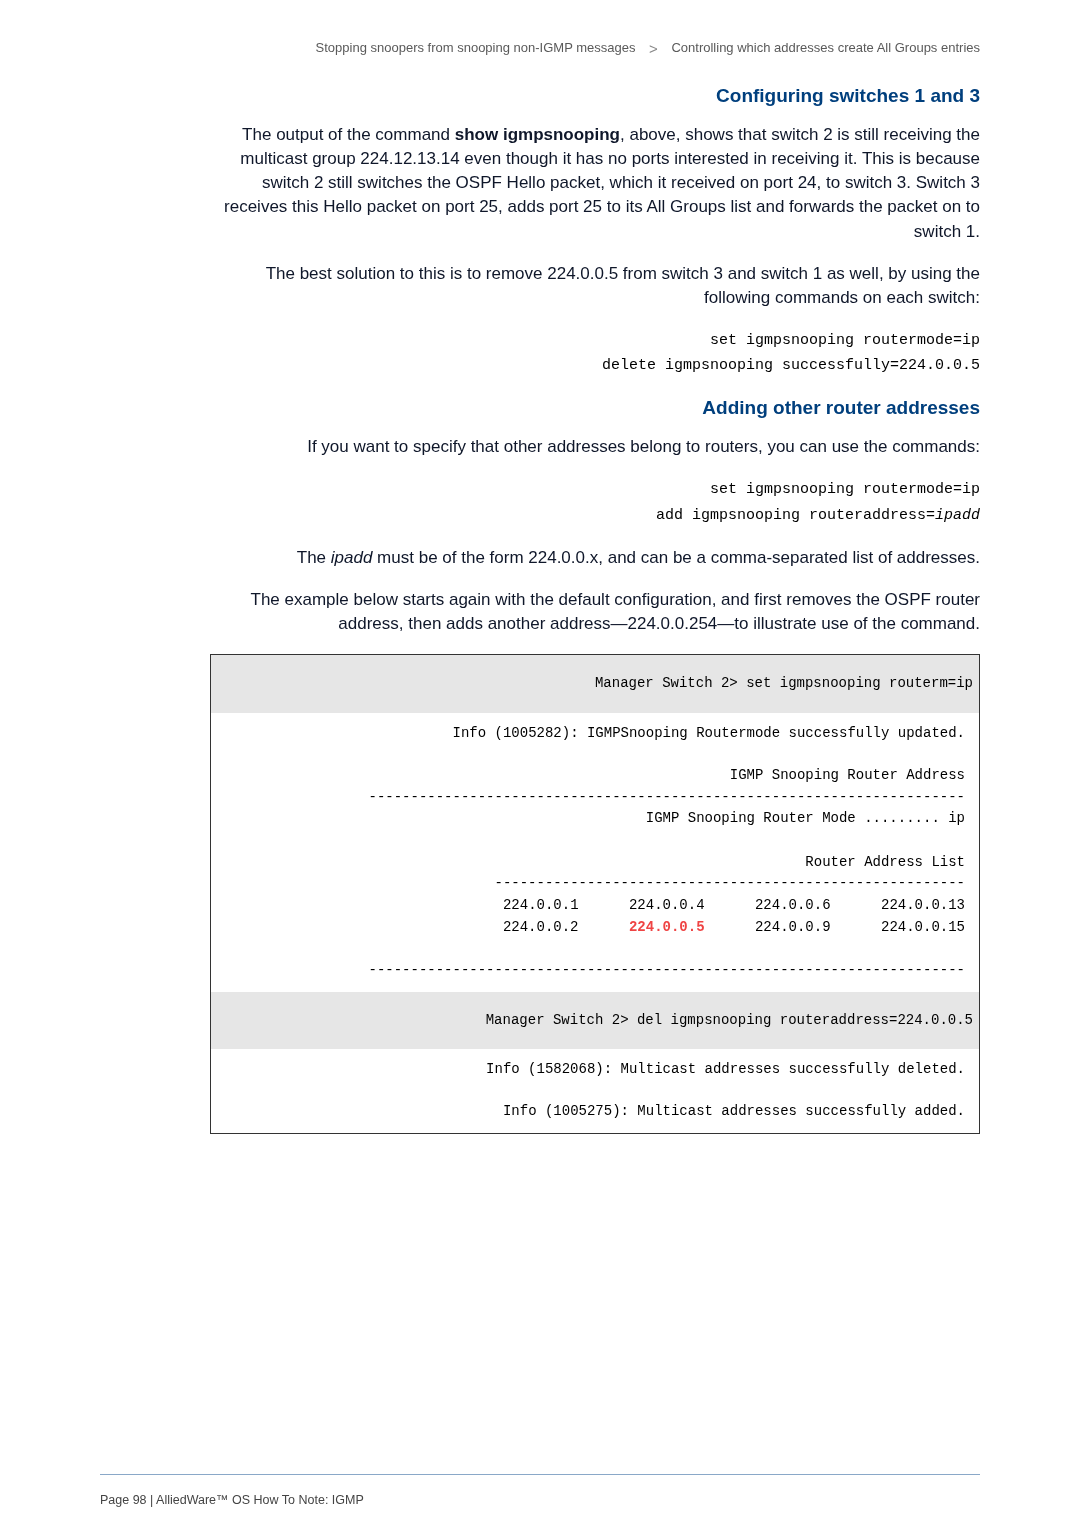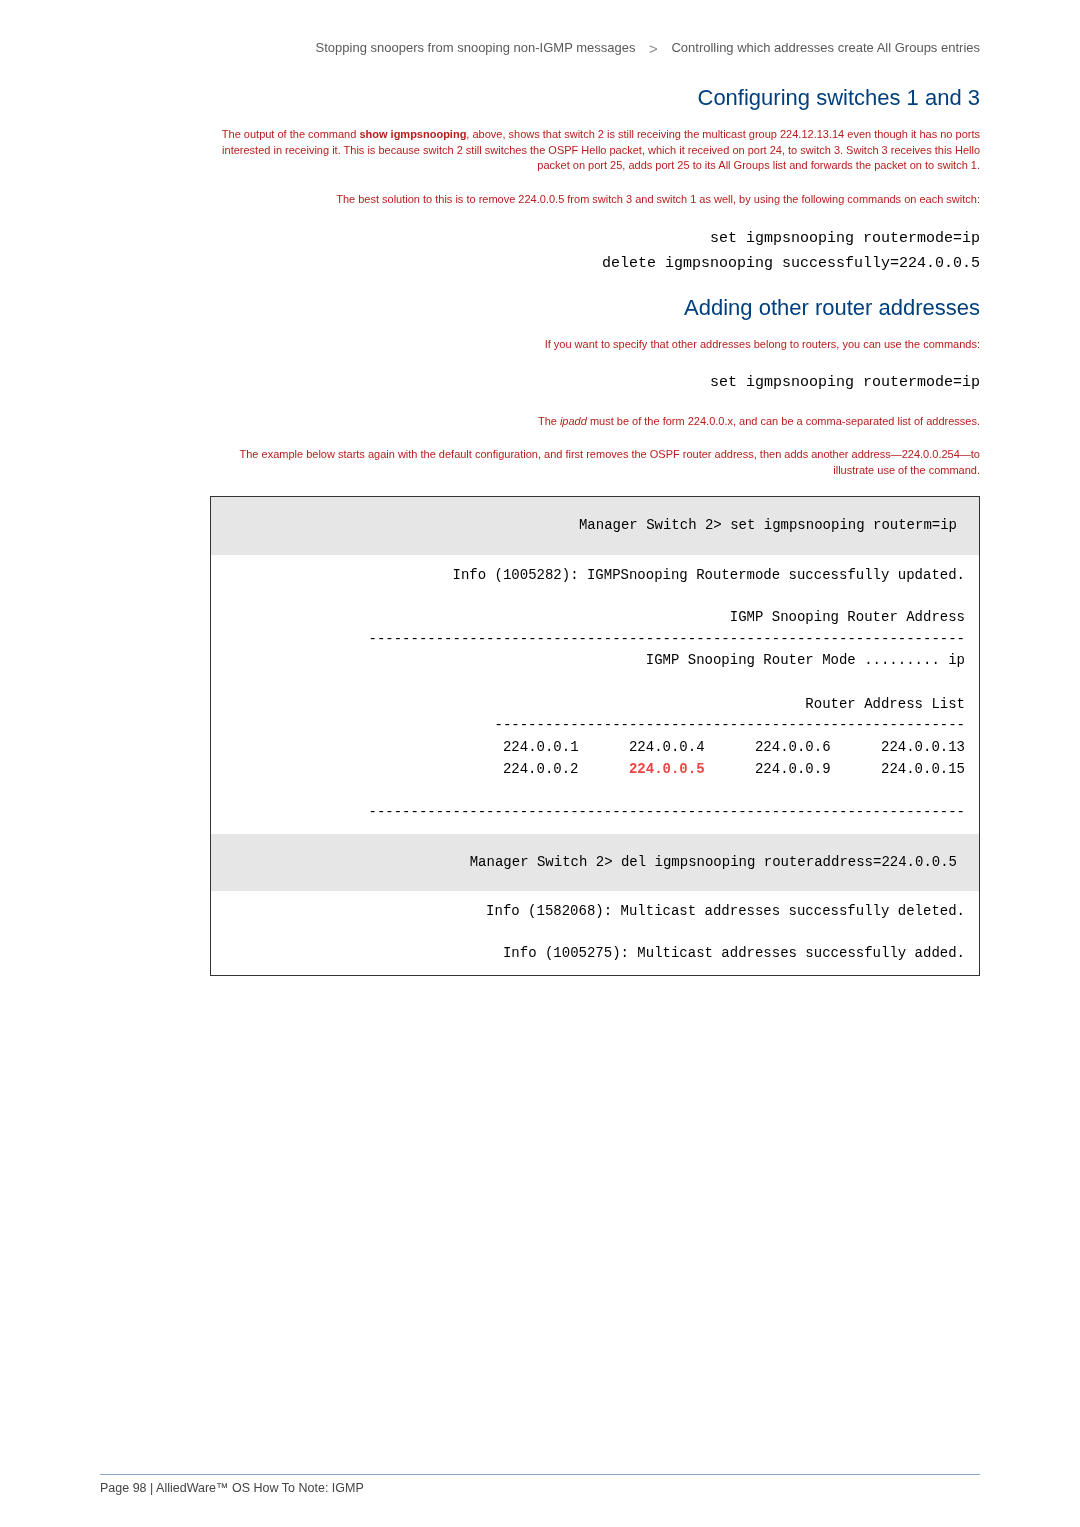--- a/index.html
+++ b/index.html
@@ -25,30 +25,30 @@
     color: #888;
     margin: 0 10px;
     font-size: 15px;
     vertical-align: middle;
   }
   .content {
     margin-left: 110px;
   }
   h3.sect {
     color: #003f7d;
-    font-weight: normal;
-    font-size: 22px;
+    font-weight: bold;
+    font-size: 19px;
     margin-bottom: 10px;
     margin-top: 0;
   }
   p.body {
-    font-size: 11px;
+    font-size: 17px;
     line-height: 1.42;
     margin-bottom: 18px;
-    color: #b91c1c;
+    color: #0f172a;
     margin-top: 16px;
   }
   .code-line {
     font-family: "Courier New", monospace;
     font-size: 15px;
     line-height: 1.7;
     color: #000;
   }
   .code-block {
     margin-bottom: 18px;
@@ -61,35 +61,35 @@
     font-size: 14px;
     line-height: 1.55;
     margin-top: 4px;
     color: #000;
   }
   .terminal-box .seg {
     padding: 10px 14px;
   }
   .terminal-box .shade {
     background: #e6e6e6;
-    padding: 18px 22px;
+    padding: 18px 6px;
   }
   .terminal-box pre {
     font-family: "Courier New", monospace;
     white-space: pre;
     font-size: 14px;
     line-height: 1.55;
   }
   .highlight-red {
     color: #ef4444;
     font-weight: bold;
   }
   .footer {
     position: absolute;
-    bottom: 32px;
+    bottom: 20px;
     left: 100px;
     font-size: 12.5px;
     color: #444;
   }
   .footer-line {
     border-top: 1px solid #8aa8c8;
     width: 880px;
     position: absolute;
     bottom: 52px;
     left: 100px;
@@ -118,20 +118,21 @@
       <div class="code-line">set igmpsnooping routermode=ip</div>
       <div class="code-line">delete igmpsnooping successfully=224.0.0.5</div>
     </div>
 
     <h3 class="sect">Adding other router addresses</h3>
 
     <p class="body">If you want to specify that other addresses belong to routers, you can use the commands:</p>
 
     <div class="code-block">
       <div class="code-line">set igmpsnooping routermode=ip</div>
+      <div class="code-line"><span>add igmpsnooping routeraddress=</span><span class="ital">ipadd</span></div>
     </div>
 
     <p class="body">
       <span>The </span><span class="ital">ipadd</span><span> must be of the form 224.0.0.x, and can be a comma-separated list of addresses.</span>
     </p>
 
     <p class="body">The example below starts again with the default configuration, and first removes the OSPF router address, then adds another address—224.0.0.254—to illustrate use of the command.</p>
 
     <div class="terminal-box">
       <div class="shade">Manager Switch 2&gt; set igmpsnooping routerm=ip</div>

